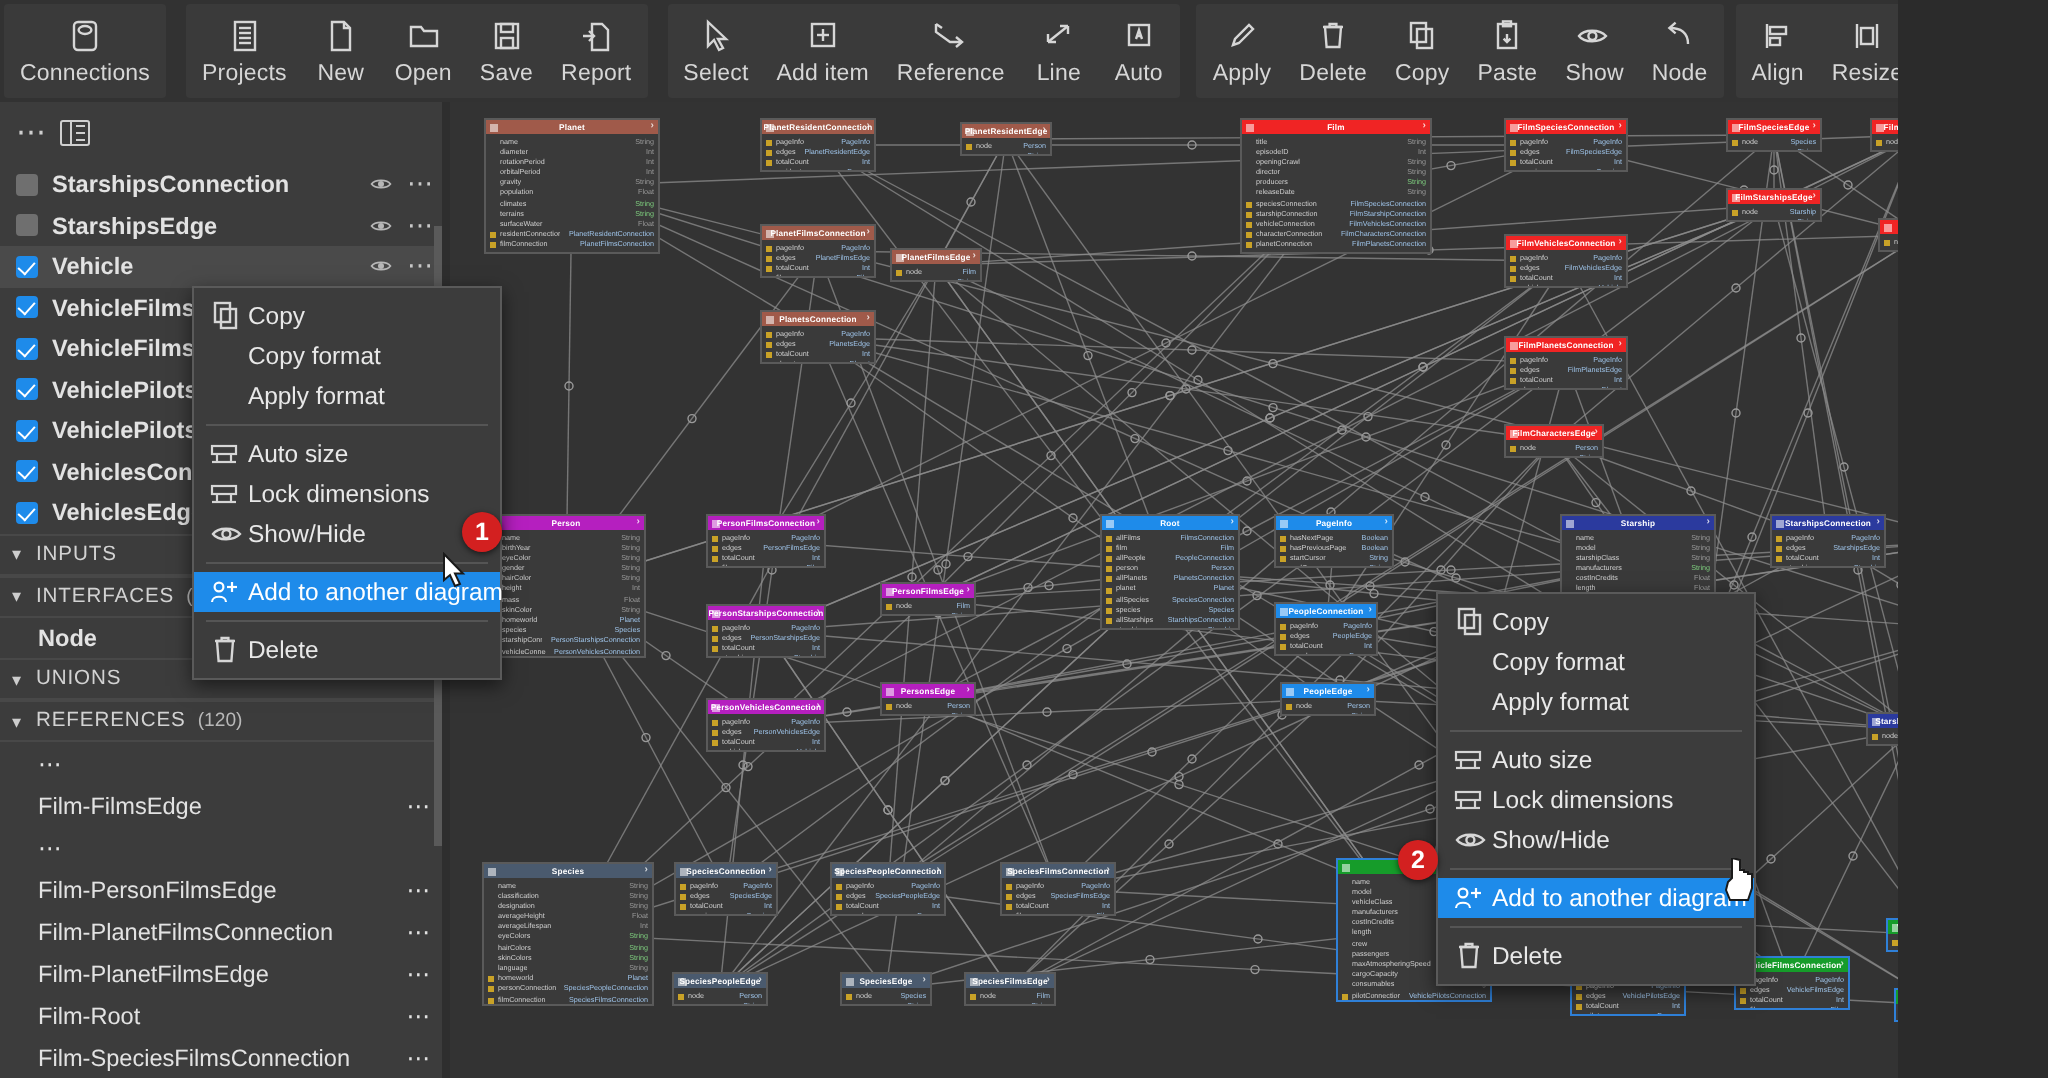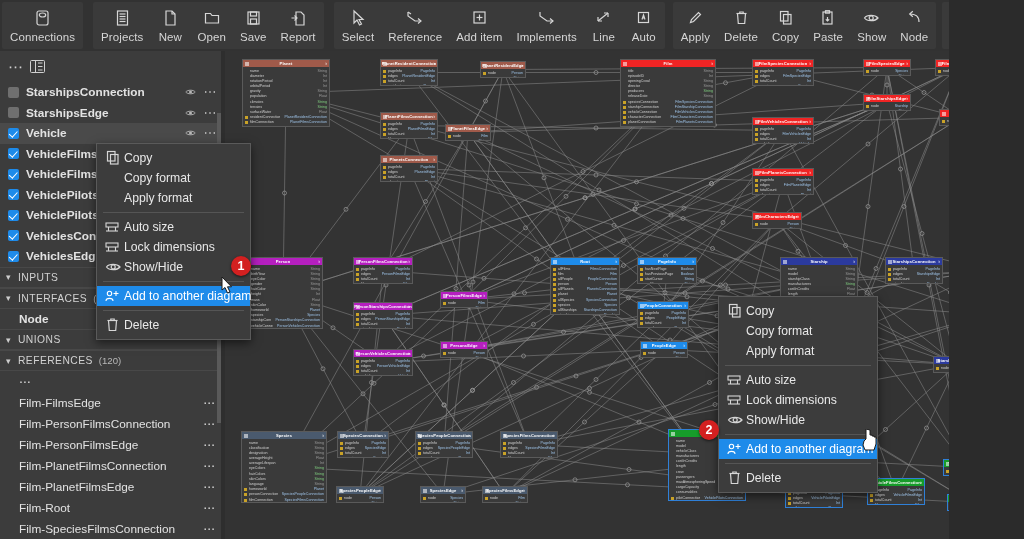--- a/index.html
+++ b/index.html
@@ -211,46 +211,37 @@
         <div class="tb-btn">
           <span class="ico">
             <svg width="15" height="18" viewBox="0 0 15 18">
               <path d="M4 2 L4 14 L7 11 L9.5 16 L11.5 15 L9 10.5 L13 10.5 Z" stroke="#d6d6d6" fill="none" stroke-width="1.2"></path>
             </svg>
           </span>
           <span class="lbl">Select</span>
         </div>
         <div class="tb-btn">
           <span class="ico">
+            <svg width="17" height="18" viewBox="0 0 17 18">
+              <rect x="3" y="3" width="11" height="11" stroke="#d6d6d6" fill="none" stroke-width="1.2"></rect>
+              <line x1="8.5" y1="5.5" x2="8.5" y2="11.5" stroke="#d6d6d6" fill="none" stroke-width="1.2"></line>
+              <line x1="5.5" y1="8.5" x2="11.5" y2="8.5" stroke="#d6d6d6" fill="none" stroke-width="1.2"></line>
+            </svg>
+          </span>
+          <span class="lbl">Add item</span>
+        </div>
+        <div class="tb-btn">
+          <span class="ico">
             <svg width="20" height="18" viewBox="0 0 20 18">
               <path d="M3 3 L3 7 L10 12 L16 12" stroke="#d6d6d6" fill="none" stroke-width="1.2"></path>
               <path d="M13 9.5 L16 12 L13 14.5" stroke="#d6d6d6" fill="none" stroke-width="1.2"></path>
               <path d="M3 3 L6 5" stroke="#d6d6d6" fill="none" stroke-width="1.2"></path>
             </svg>
           </span>
           <span class="lbl">Reference</span>
-        </div>
-        <div class="tb-btn">
-          <span class="ico">
-            <svg width="17" height="18" viewBox="0 0 17 18">
-              <rect x="3" y="3" width="11" height="11" stroke="#d6d6d6" fill="none" stroke-width="1.2"></rect>
-              <line x1="8.5" y1="5.5" x2="8.5" y2="11.5" stroke="#d6d6d6" fill="none" stroke-width="1.2"></line>
-              <line x1="5.5" y1="8.5" x2="11.5" y2="8.5" stroke="#d6d6d6" fill="none" stroke-width="1.2"></line>
-            </svg>
-          </span>
-          <span class="lbl">Add item</span>
-        </div>
-        <div class="tb-btn">
-          <span class="ico">
-            <svg width="20" height="18" viewBox="0 0 20 18">
-              <path d="M3 3 L3 7 L10 12 L16 12" stroke="#d6d6d6" fill="none" stroke-width="1.2"></path>
-              <path d="M13 9.5 L16 12 L13 14.5" stroke="#d6d6d6" fill="none" stroke-width="1.2"></path>
-            </svg>
-          </span>
-          <span class="lbl">Implements</span>
         </div>
         <div class="tb-btn">
           <span class="ico">
             <svg width="17" height="18" viewBox="0 0 17 18">
               <path d="M3 12 L13 4" stroke="#d6d6d6" fill="none" stroke-width="1.2"></path>
               <path d="M3 12 L3 8 M3 12 L7 12" stroke="#d6d6d6" fill="none" stroke-width="1.2"></path>
               <path d="M13 4 L13 8 M13 4 L9 4" stroke="#d6d6d6" fill="none" stroke-width="1.2"></path>
             </svg>
           </span>
           <span class="lbl">Line</span>
@@ -473,21 +464,20 @@
           <span class="cnt">(120)</span>
         </div>
         <div class="refrow">
           <span class="r-dots">⋯</span>
         </div>
         <div class="refrow">
           <span class="nm">Film-FilmsEdge</span>
           <span class="r-dots">⋯</span>
         </div>
         <div class="refrow">
-          <span class="nm">Film-PersonFilmsConnection</span>
           <span class="r-dots">⋯</span>
         </div>
         <div class="refrow">
           <span class="nm">Film-PersonFilmsEdge</span>
           <span class="r-dots">⋯</span>
         </div>
         <div class="refrow">
           <span class="nm">Film-PlanetFilmsConnection</span>
           <span class="r-dots">⋯</span>
         </div>

